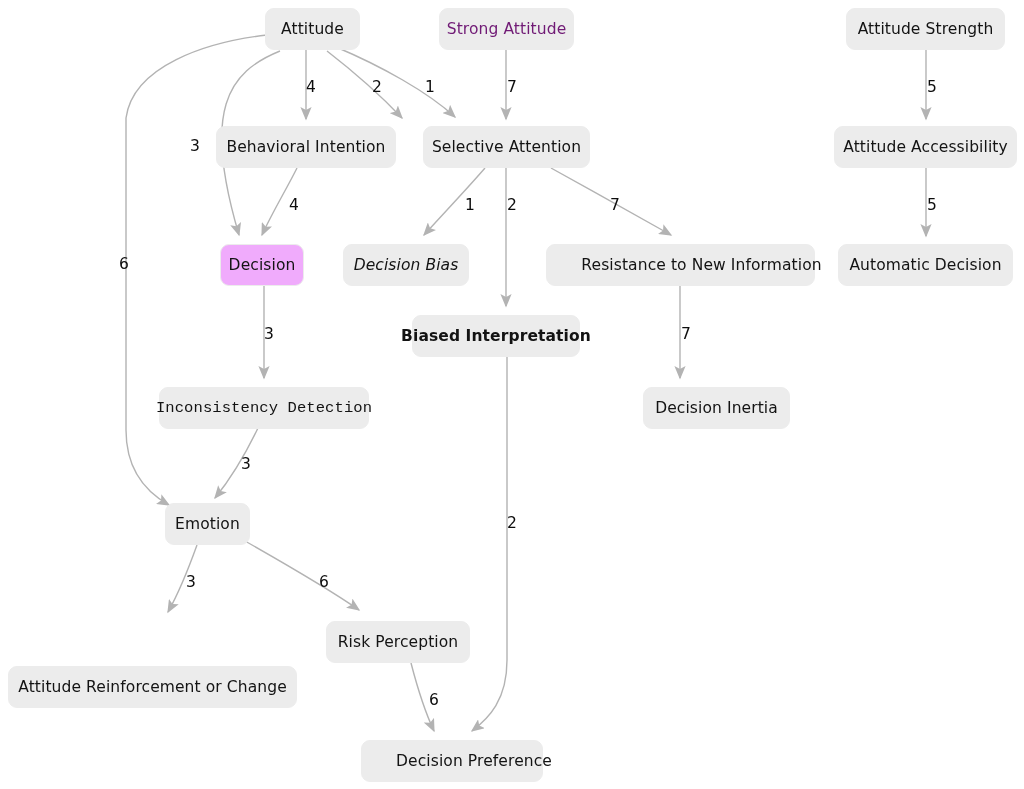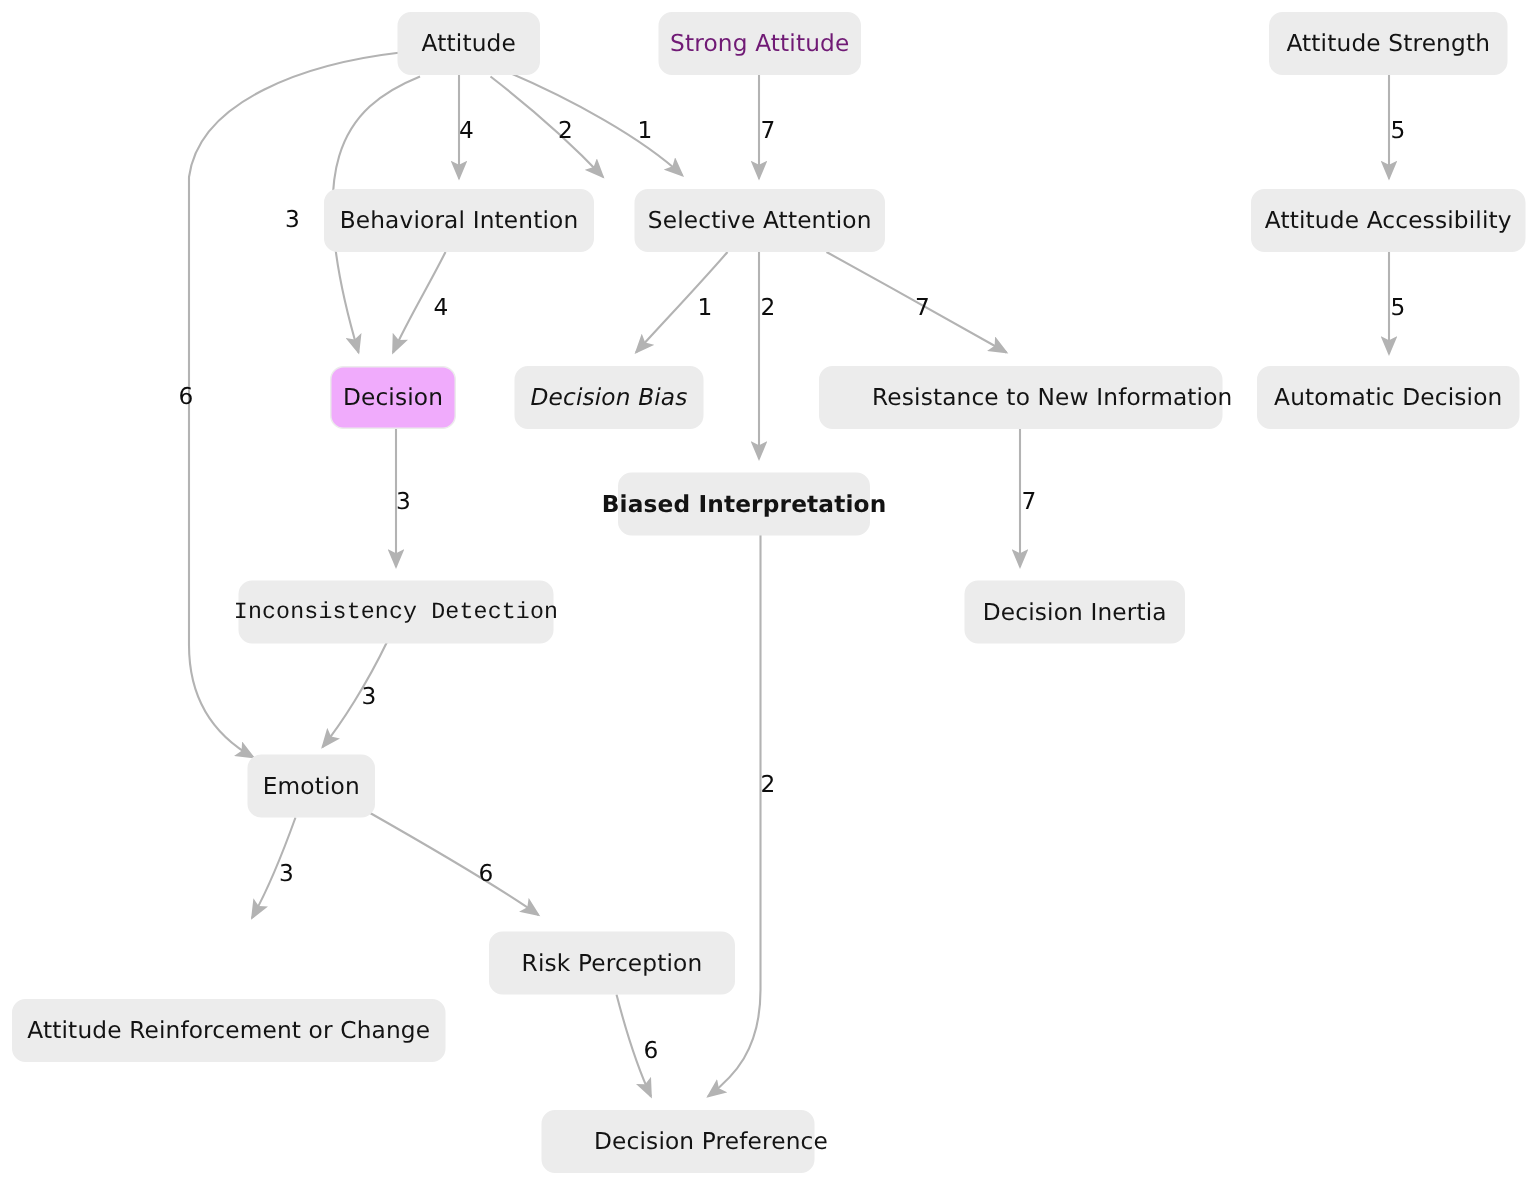--- a/index.html
+++ b/index.html
@@ -127,21 +127,21 @@
       </div>
       <div class="node" style="left: 607px; top: 387px; width: 147px; background: rgb(236, 236, 236); border-color: rgb(236, 236, 236); color: rgb(19, 19, 19); margin-left: 36px;">
         <span>Decision Inertia</span>
       </div>
       <div class="node" style="left: 165px; top: 503px; width: 85px; background: rgb(236, 236, 236); border-color: rgb(236, 236, 236); color: rgb(19, 19, 19);">
         <span>Emotion</span>
       </div>
       <div class="node" style="left: 8px; top: 621px; width: 289px; background: rgb(236, 236, 236); border-color: rgb(236, 236, 236); color: rgb(19, 19, 19); margin-top: 45px;">
         <span>Attitude Reinforcement or Change</span>
       </div>
-      <div class="node" style="left: 326px; top: 621px; width: 164px; background: rgb(236, 236, 236); border-color: rgb(236, 236, 236); color: rgb(19, 19, 19);">
+      <div class="node" style="left: 326px; top: 621px; width: 144px; background: rgb(236, 236, 236); border-color: rgb(236, 236, 236); color: rgb(19, 19, 19);">
         <span>Risk Perception</span>
       </div>
       <div class="node" style="left: 361px; top: 740px; width: 182px; background: rgb(236, 236, 236); border-color: rgb(236, 236, 236); color: rgb(19, 19, 19); padding-left: 44px;">
         <span>Decision Preference</span>
       </div>
     </div>
   <div id="label-layer">
       <div class="edge-label" style="left: 311px; top: 88px; color: rgb(13, 13, 13);">4</div>
       <div class="edge-label" style="left: 195px; top: 147px; color: rgb(13, 13, 13);">3</div>
       <div class="edge-label" style="left: 377px; top: 88px; color: rgb(13, 13, 13);">2</div>

